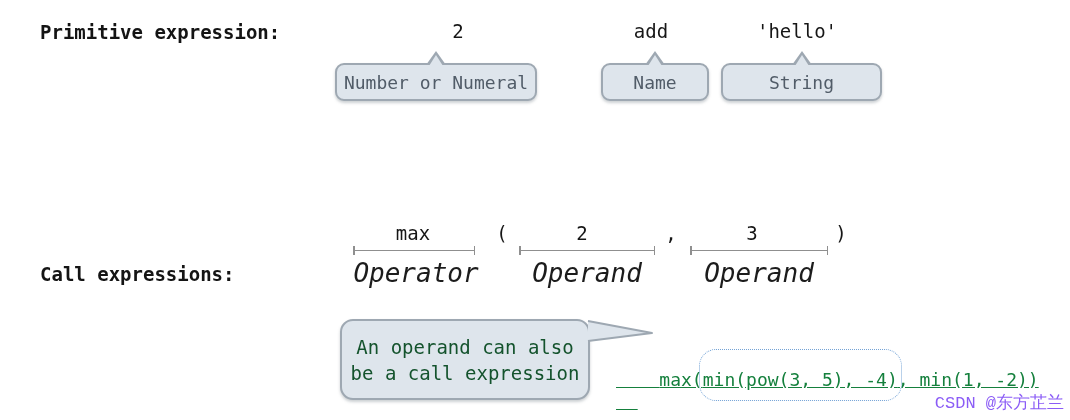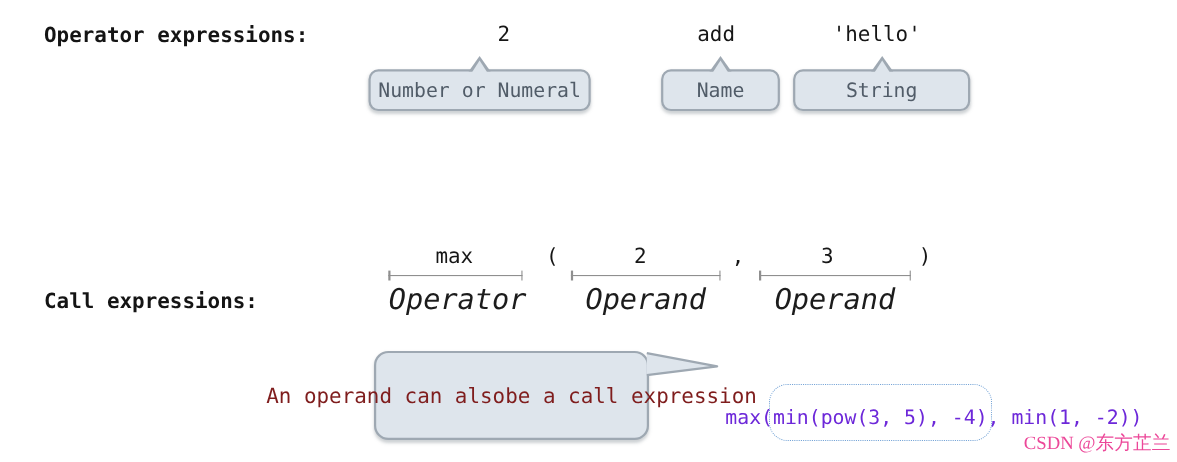--- a/index.html
+++ b/index.html
@@ -74,59 +74,61 @@
   .callout {
     position: absolute;
     left: 340px; top: 319px;
     width: 250px; height: 81px;
     box-sizing: border-box;
     background: #dee5ec;
     border: 2px solid #9ea8b2;
     border-radius: 13px;
     box-shadow: 0 2px 3px rgba(110,120,130,0.35);
     display: flex;
+    flex-direction: column;
     align-items: center;
     justify-content: center;
     font-size: 19px;
     line-height: 26px;
-    color: #7f1d1d;
+    color: #14532d;
     white-space: pre;
   }
   .callout-tail { position: absolute; left: 586px; top: 316px; }
   .nested-code {
     position: absolute;
     left: 616px; top: 347px;
     font-size: 18px;
     line-height: 22px;
-    color: #6d28d9;
+    color: #15803d;
     white-space: pre;
+    text-decoration: underline;
   }
   .hl { position: relative; }
   .hl-box {
     position: absolute;
     left: -4px; right: -4px; top: -20px; bottom: -11px;
     border: 1.6px dotted #74a3d6;
     border-radius: 17px;
     pointer-events: none;
   }
   .watermark {
     position: absolute;
     top: 391px; right: 6px;
-    font-family: Liberation Serif, serif;
+    font-family: Liberation Mono, monospace;
     font-size: 17px;
-    color: #ec4899;
+    color: #8b5cf6;
     white-space: pre;
   }
 </style>
 </head>
 <body>
 
 <div class="slide">
 
-  <div class="heading" style="left:40px; top:21px;">Operator expressions:</div>
+  <div class="heading" style="left:40px; top:21px;">Primitive expression:</div>
 
   <div class="codetext centered" style="left:458px; top:20px;">2</div>
   <div class="codetext centered" style="left:651px; top:20px;">add</div>
   <div class="codetext centered" style="left:797px; top:20px;">'hello'</div>
 
   <div class="bubble" style="left:335px; top:63px; width:202px;">
     <span>Number or Numeral</span>
   </div>
   <div class="bubble" style="left:601px; top:63px; width:108px;">
     <span>Name</span>

